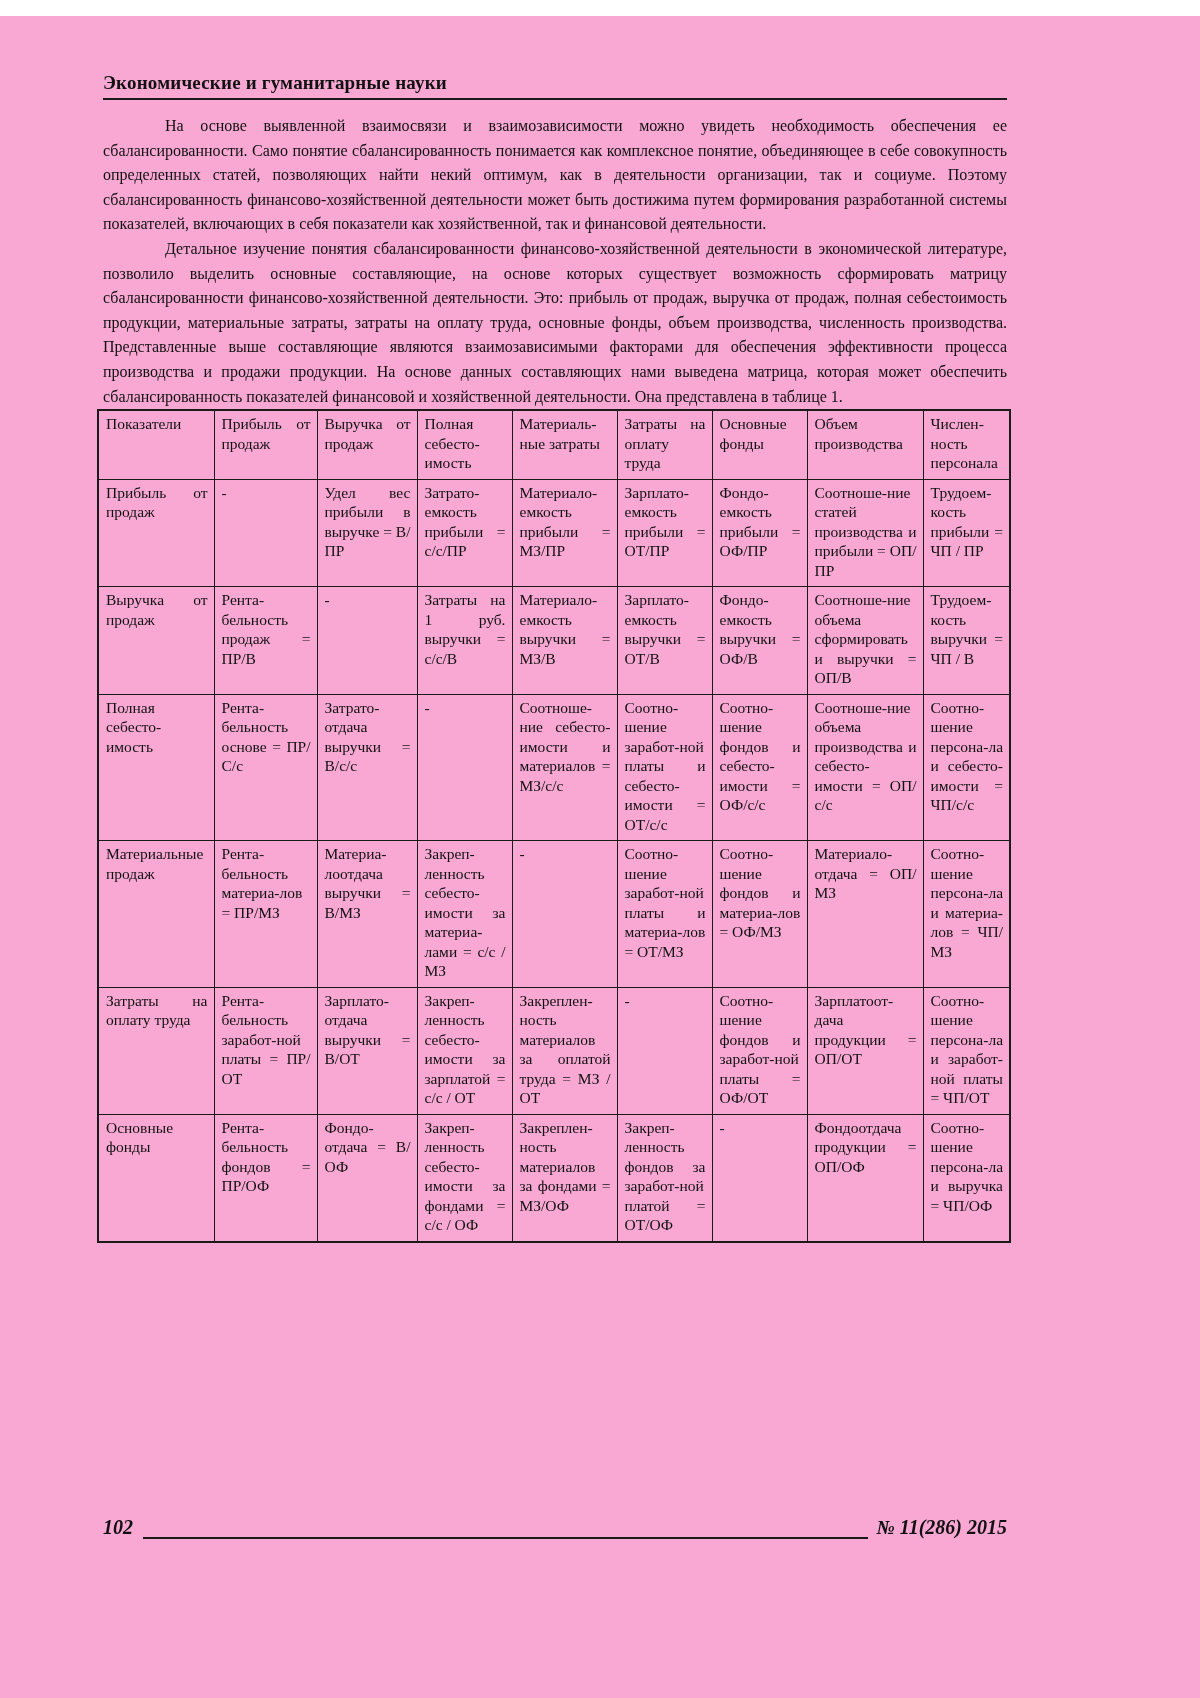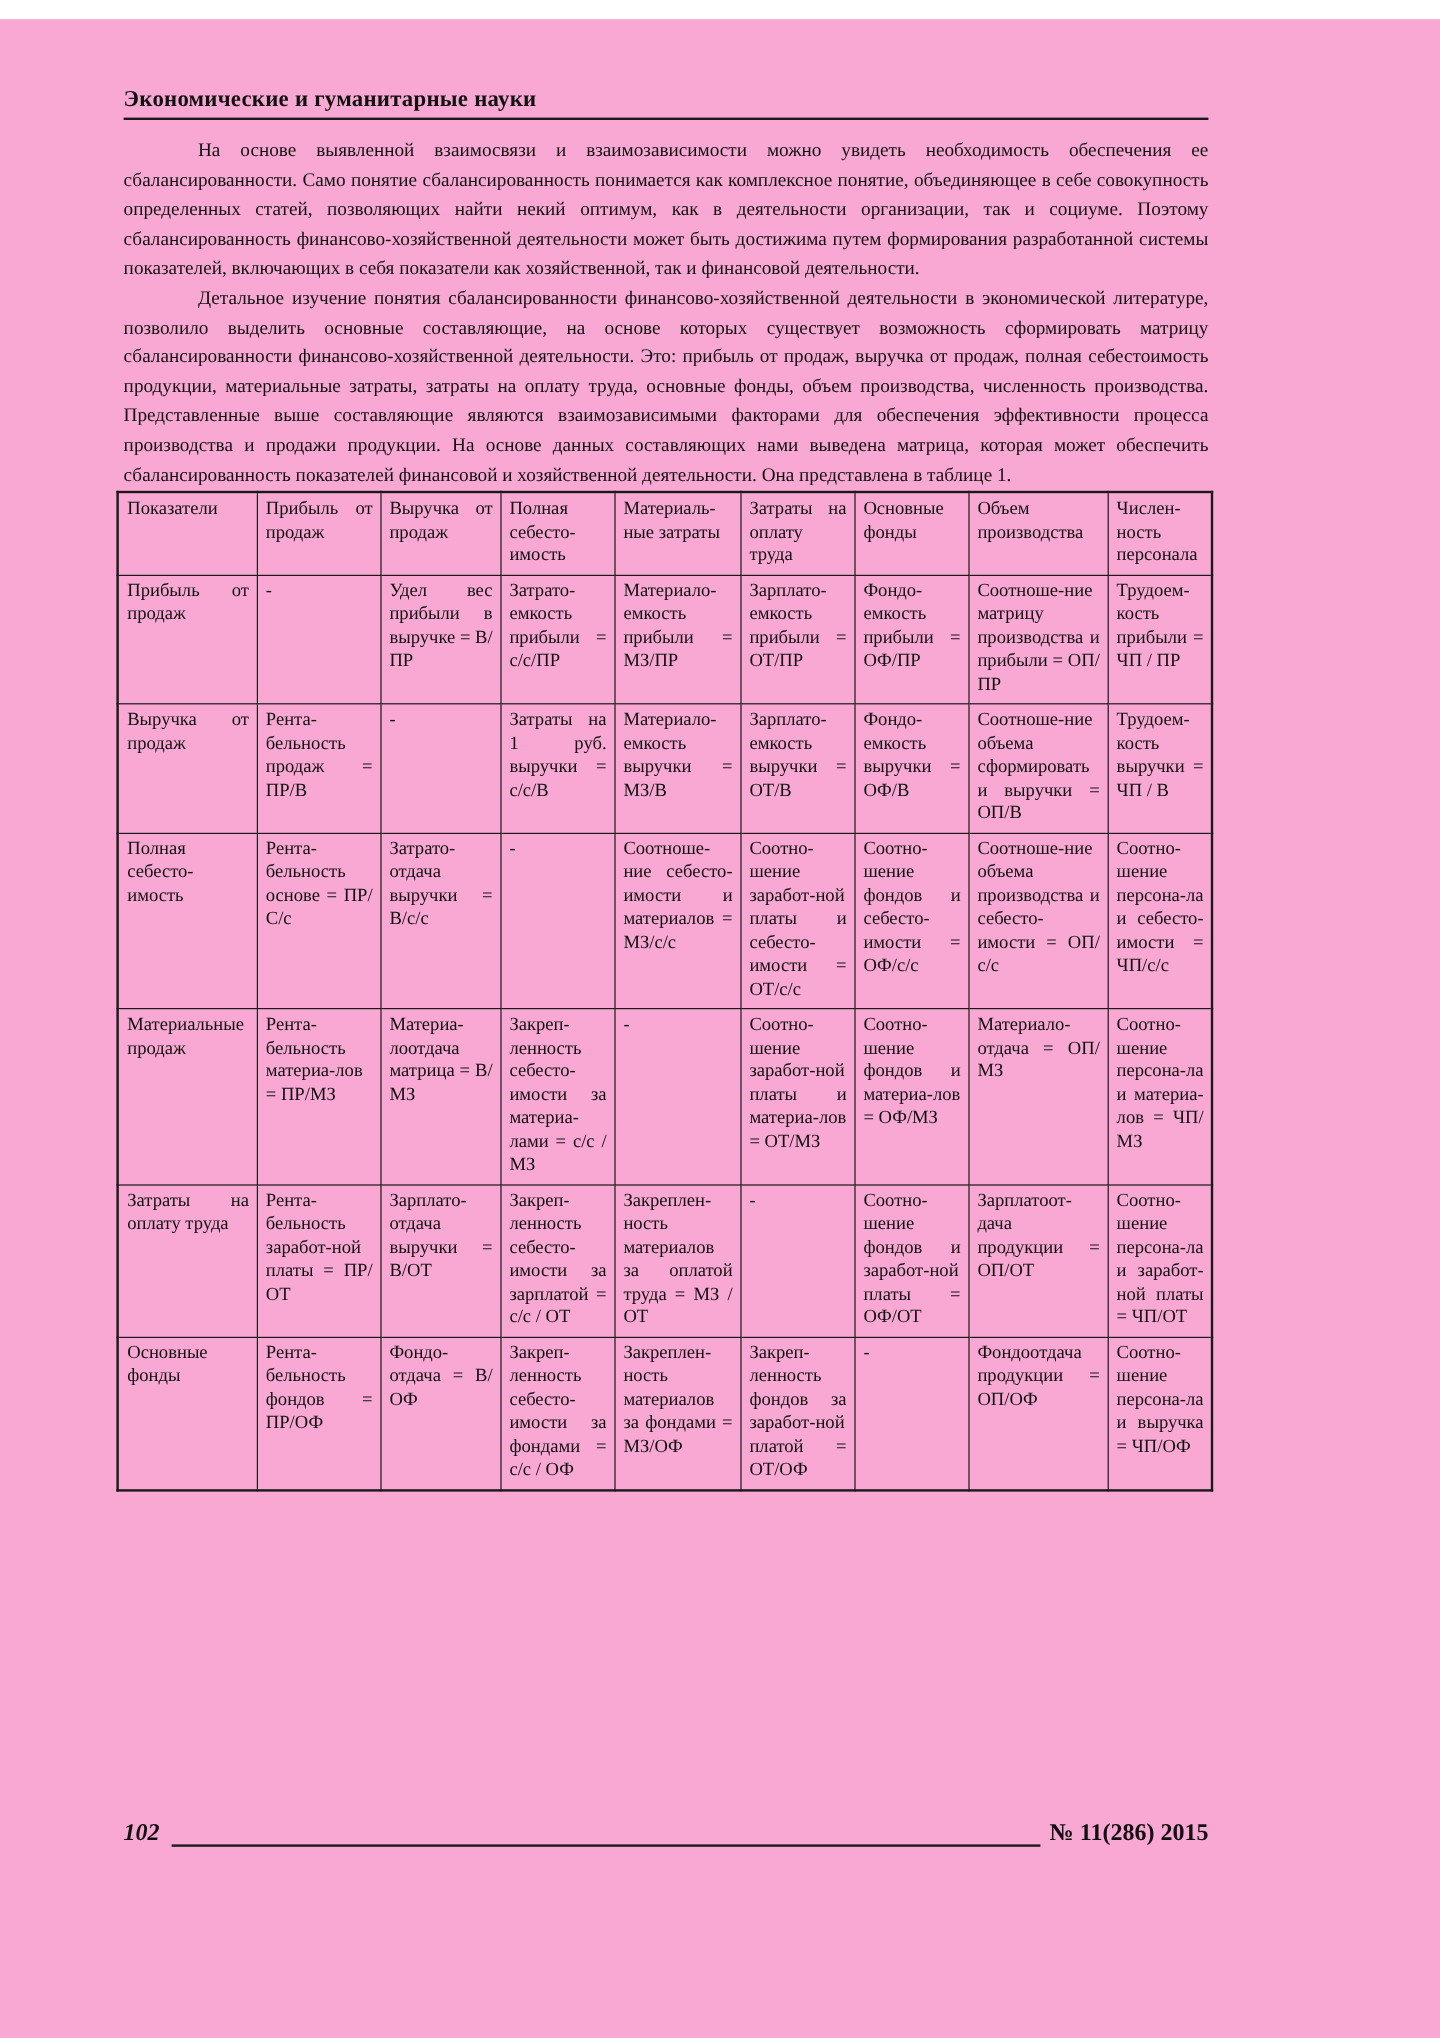--- a/index.html
+++ b/index.html
@@ -84,20 +84,21 @@
     margin-right: 10px;
   }
   .page-footer .footer-rule {
     flex: 1;
     border-top: 2.5px solid #1a1a1a;
     height: 0;
     margin-top: 6px;
   }
   .page-footer .issue-number {
     font-weight: bold;
+    font-style: italic;
     margin-left: 8px;
   }
 </style>
 </head>
 <body>
 
 <div class="page">
 
   <div class="running-header">Экономические и гуманитарные науки</div>
 
@@ -134,21 +135,21 @@
       </thead>
     <tbody>
         <tr>
           <td>Прибыль от продаж</td>
           <td>-</td>
           <td>Удел вес прибыли в выручке = В/ПР</td>
           <td>Затрато-емкость прибыли = с/с/ПР</td>
           <td>Материало-емкость прибыли = МЗ/ПР</td>
           <td>Зарплато-емкость прибыли = ОТ/ПР</td>
           <td>Фондо-емкость прибыли = ОФ/ПР</td>
-          <td>Соотноше-ние матрицу производства и прибыли = ОП/ПР</td>
+          <td>Соотноше-ние статей производства и прибыли = ОП/ПР</td>
           <td>Трудоем-кость прибыли = ЧП / ПР</td>
         </tr>
         <tr>
           <td>Выручка от продаж</td>
           <td>Рента-бельность продаж = ПР/В</td>
           <td>-</td>
           <td>Затраты на 1 руб. выручки = с/с/В</td>
           <td>Материало-емкость выручки = МЗ/В</td>
           <td>Зарплато-емкость выручки = ОТ/В</td>
           <td>Фондо-емкость выручки = ОФ/В</td>
@@ -162,21 +163,21 @@
           <td>-</td>
           <td>Соотноше-ние себесто-имости и материалов = МЗ/с/с</td>
           <td>Соотно-шение заработ-ной платы и себесто-имости = ОТ/с/с</td>
           <td>Соотно-шение фондов и себесто-имости = ОФ/с/с</td>
           <td>Соотноше-ние объема производства и себесто-имости = ОП/с/с</td>
           <td>Соотно-шение персона-ла и себесто-имости = ЧП/с/с</td>
         </tr>
         <tr>
           <td>Материальные продаж</td>
           <td>Рента-бельность материа-лов = ПР/МЗ</td>
-          <td>Материа-лоотдача матрица = В/МЗ</td>
+          <td>Материа-лоотдача выручки = В/МЗ</td>
           <td>Закреп-ленность себесто-имости за материа-лами = с/с / МЗ</td>
           <td>-</td>
           <td>Соотно-шение заработ-ной платы и материа-лов = ОТ/МЗ</td>
           <td>Соотно-шение фондов и материа-лов = ОФ/МЗ</td>
           <td>Материало-отдача = ОП/МЗ</td>
           <td>Соотно-шение персона-ла и материа-лов = ЧП/МЗ</td>
         </tr>
         <tr>
           <td>Затраты на оплату труда</td>
           <td>Рента-бельность заработ-ной платы = ПР/ОТ</td>

